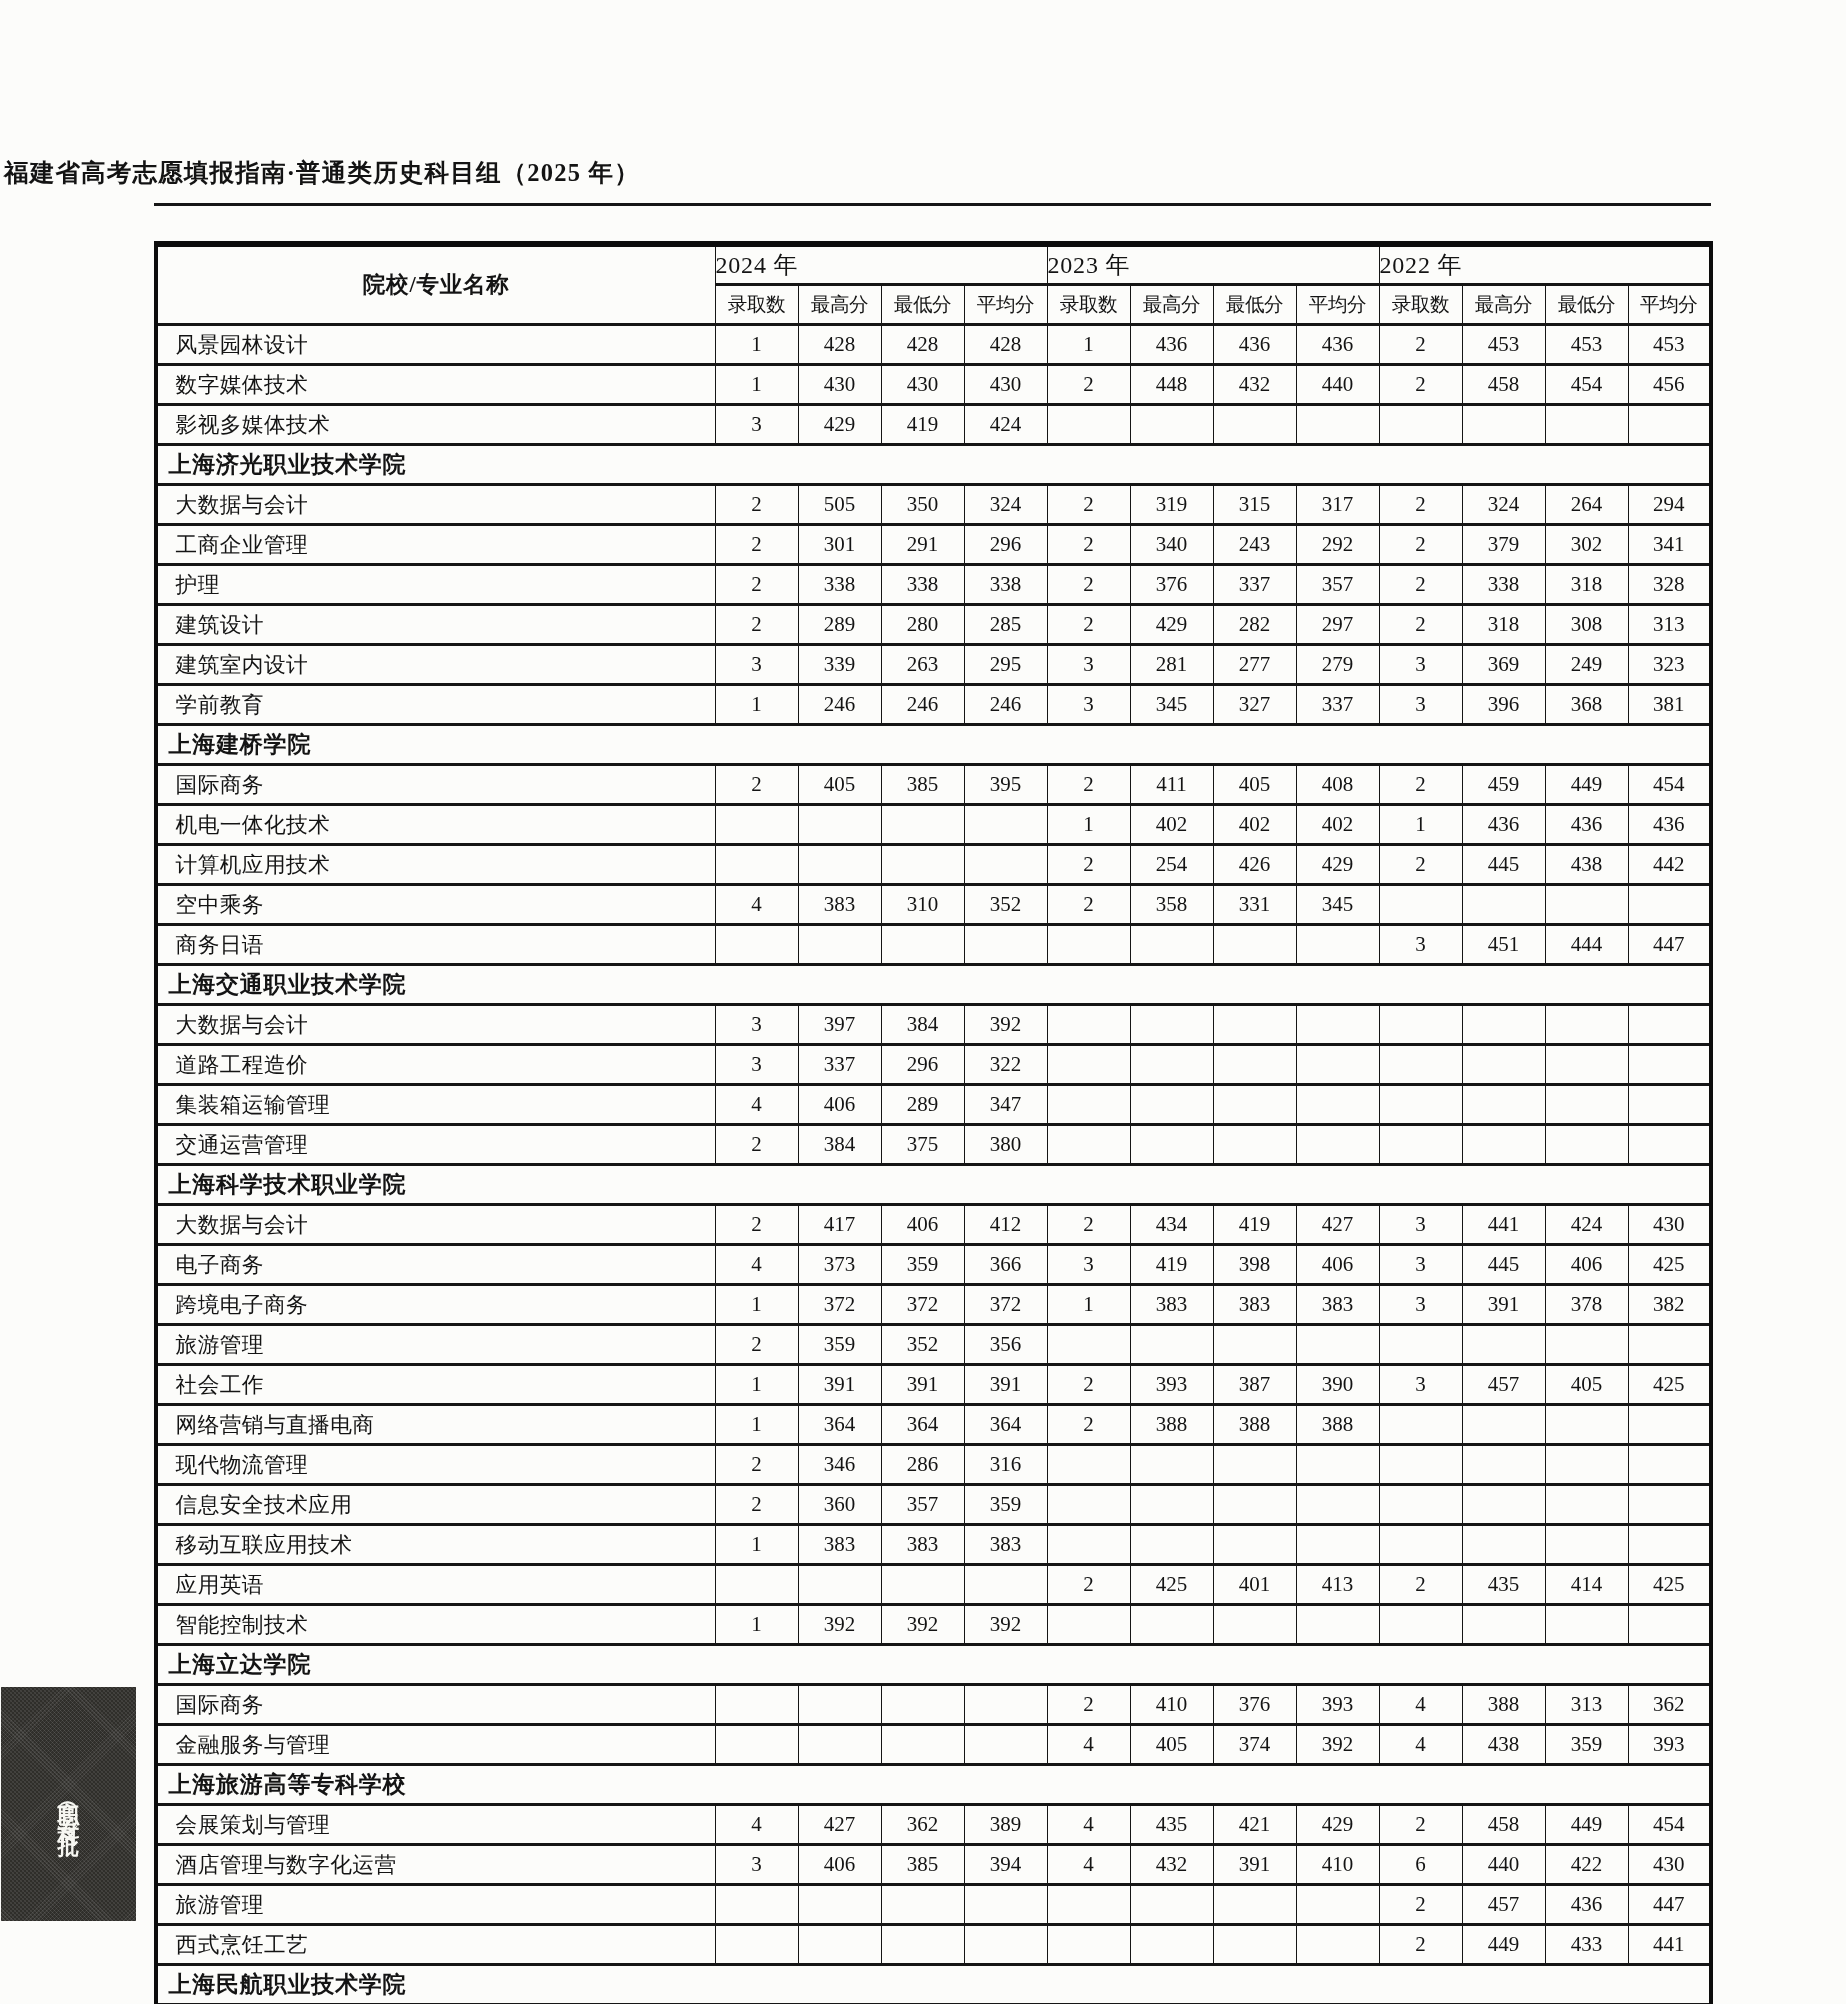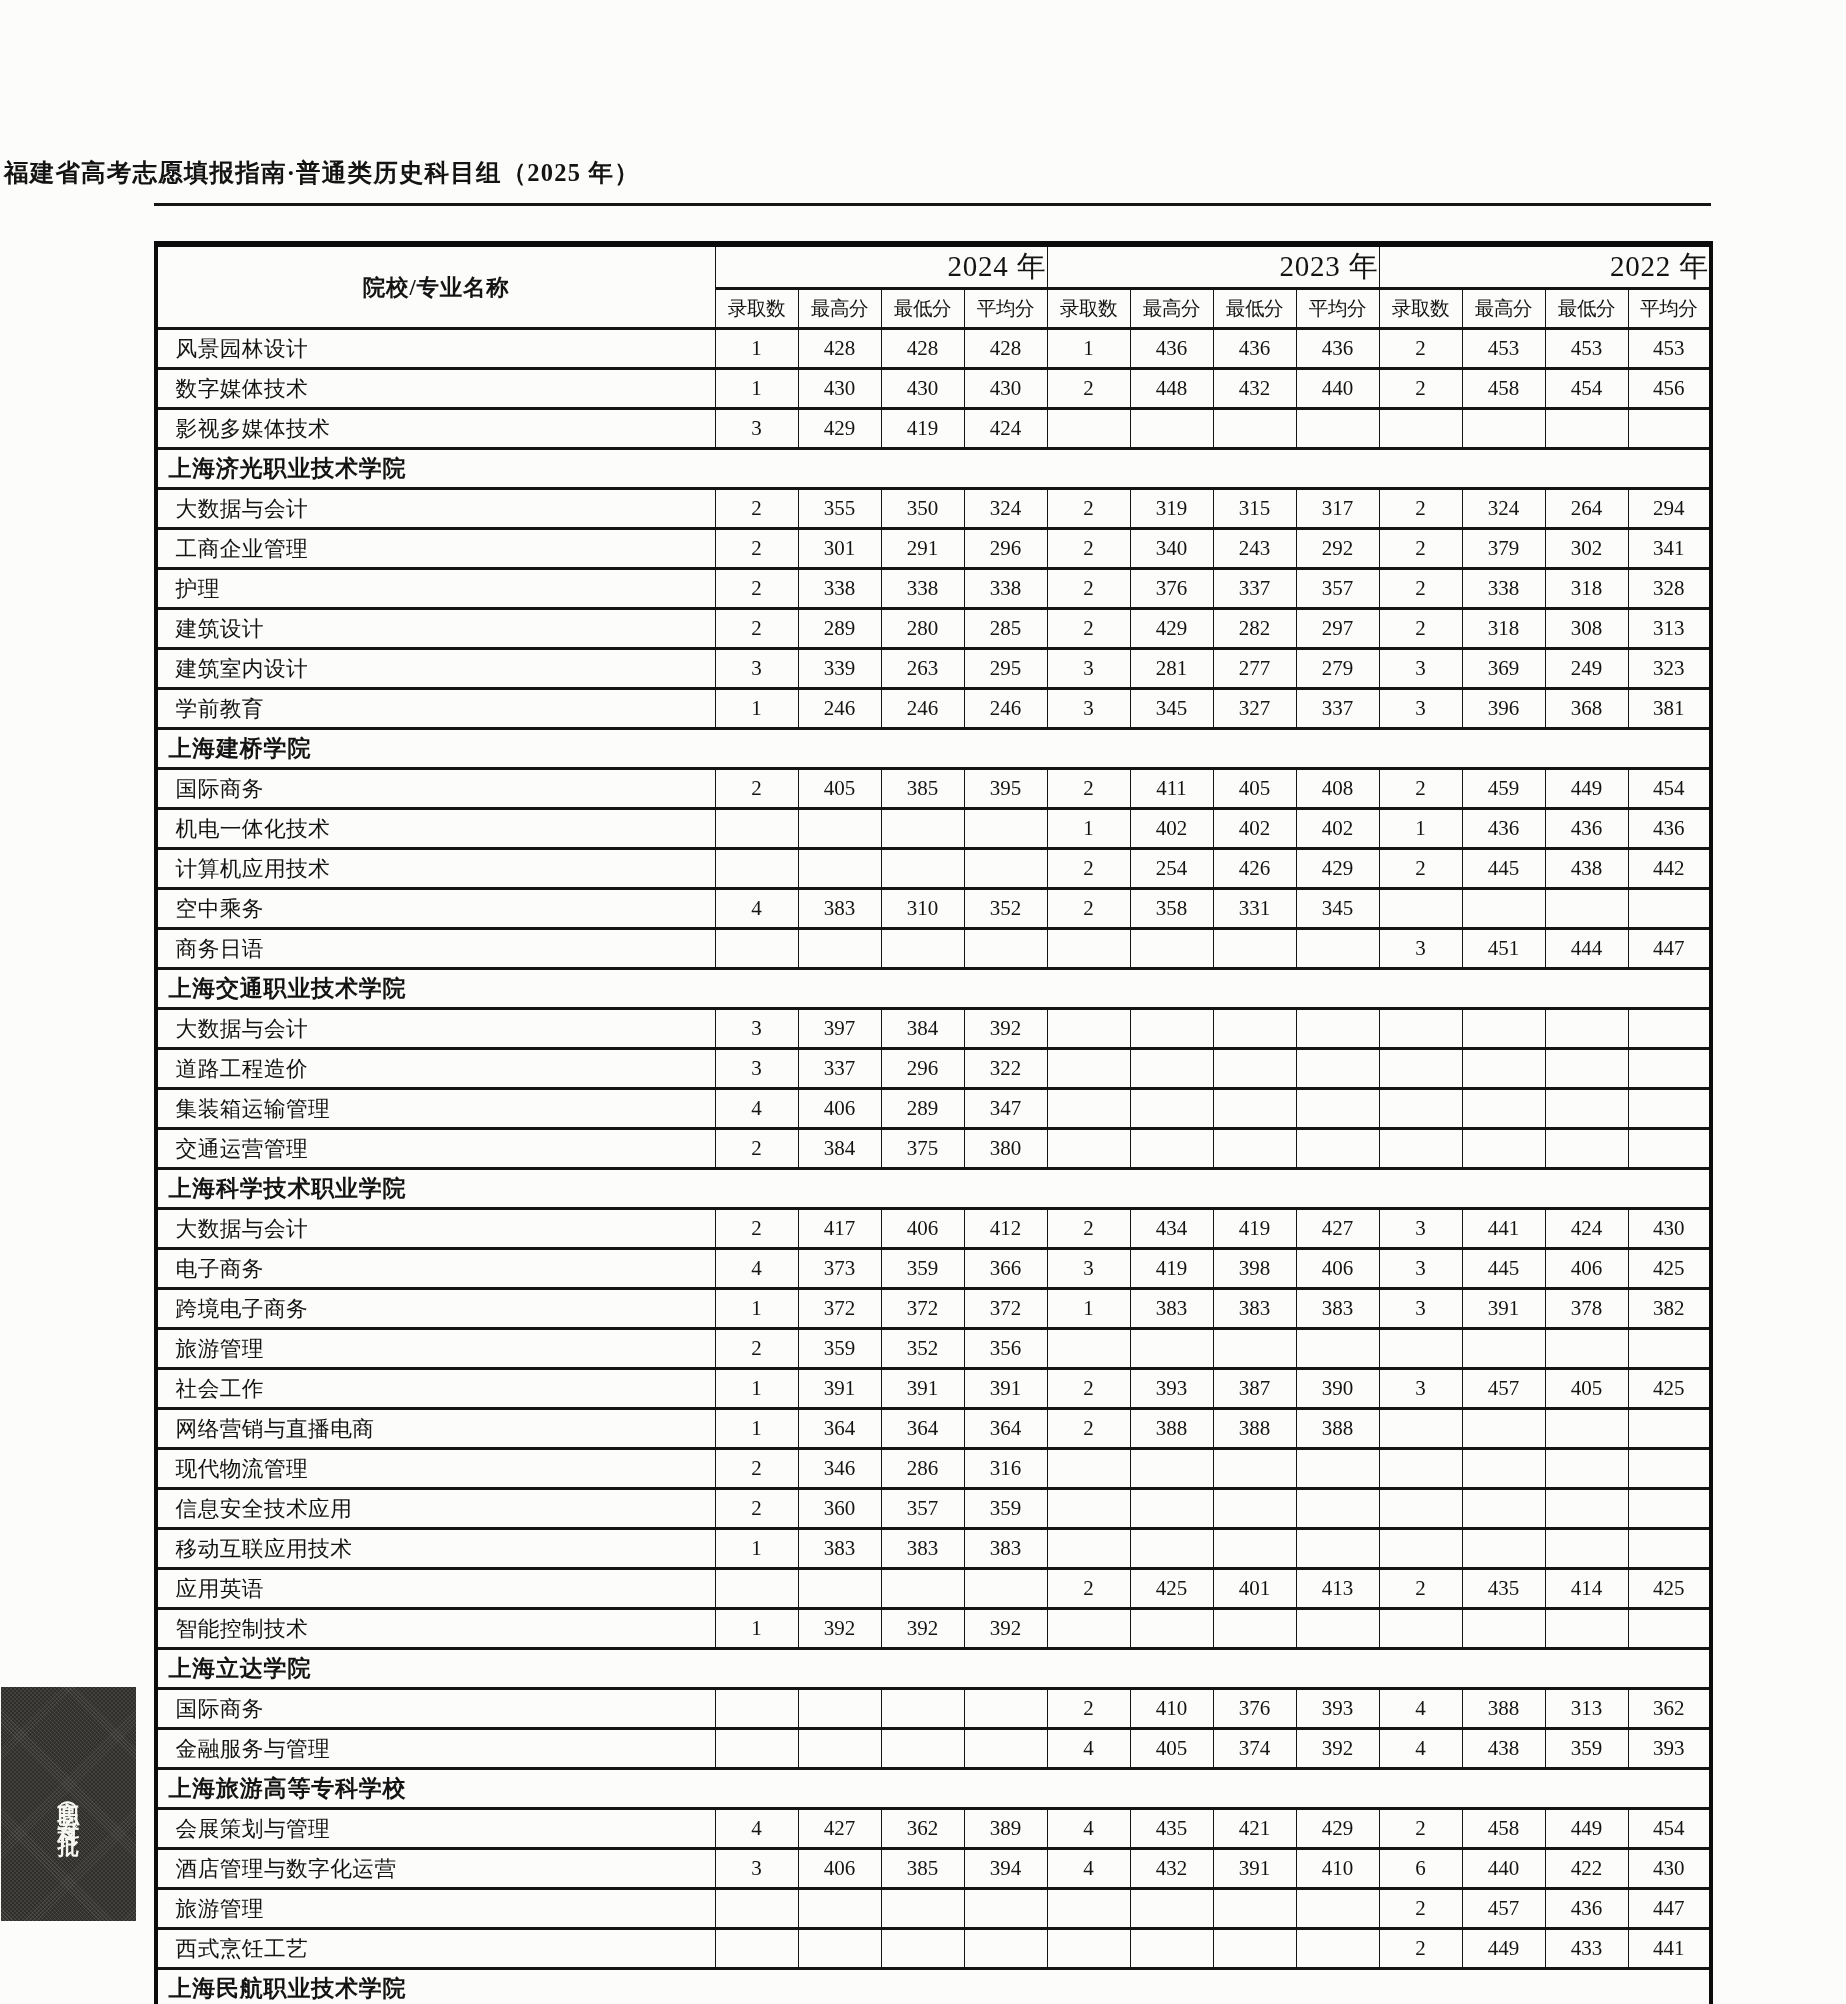--- a/index.html
+++ b/index.html
@@ -27,21 +27,21 @@
   }
   .score-table th, .score-table td {
     border:1.6px solid #151515;
     border-top-width:3.2px; border-bottom-width:3.2px;
     padding:0; overflow:hidden; white-space:nowrap;
     color:#141414; background:transparent;
   }
   .score-table thead tr { height:40px; }
   .score-table tbody tr { height:40px; }
   th.name-header { font-size:22.5px; font-weight:bold; letter-spacing:0.8px; }
-  th.year-header { font-size:29px; font-weight:normal; letter-spacing:0.8px; text-align:right; }
+  th.year-header { font-size:24px; font-weight:normal; letter-spacing:0.8px; text-align:left; }
   th.sub-header  { font-size:19.6px; font-weight:normal; text-align:center; letter-spacing:-0.4px; }
   td.name-cell {
     font-size:21.7px; text-align:left; padding-left:17.6px; letter-spacing:0.4px;
   }
   td.section-cell {
     font-size:23px; font-weight:bold; text-align:left; padding-left:10.4px;
     letter-spacing:0.8px;
   }
   td.num-cell { font-size:21px; text-align:center; }
   .sidebar-tab {
@@ -136,21 +136,21 @@
           <td class="num-cell"></td>
           <td class="num-cell"></td>
           <td class="num-cell"></td>
         </tr>
         <tr>
           <td class="section-cell" colspan="13">上海济光职业技术学院</td>
         </tr>
         <tr>
           <td class="name-cell">大数据与会计</td>
           <td class="num-cell">2</td>
-          <td class="num-cell">355</td>
+          <td class="num-cell">505</td>
           <td class="num-cell">350</td>
           <td class="num-cell">324</td>
           <td class="num-cell">2</td>
           <td class="num-cell">319</td>
           <td class="num-cell">315</td>
           <td class="num-cell">317</td>
           <td class="num-cell">2</td>
           <td class="num-cell">324</td>
           <td class="num-cell">264</td>
           <td class="num-cell">294</td>

